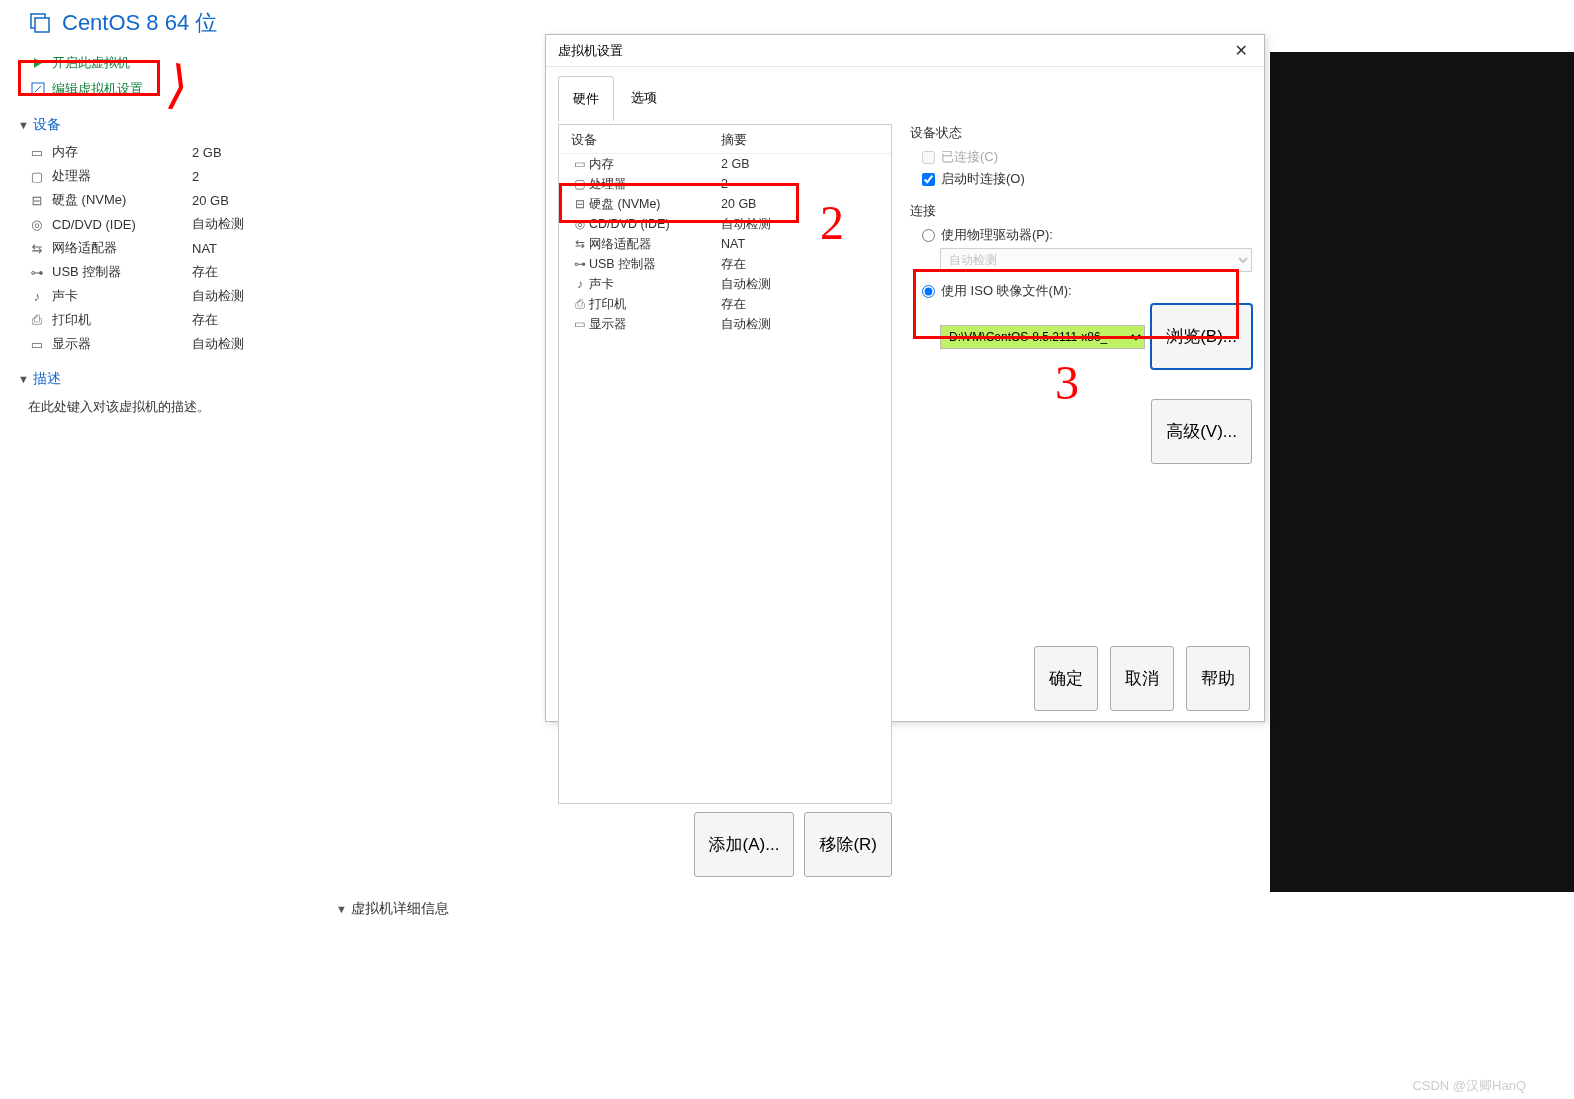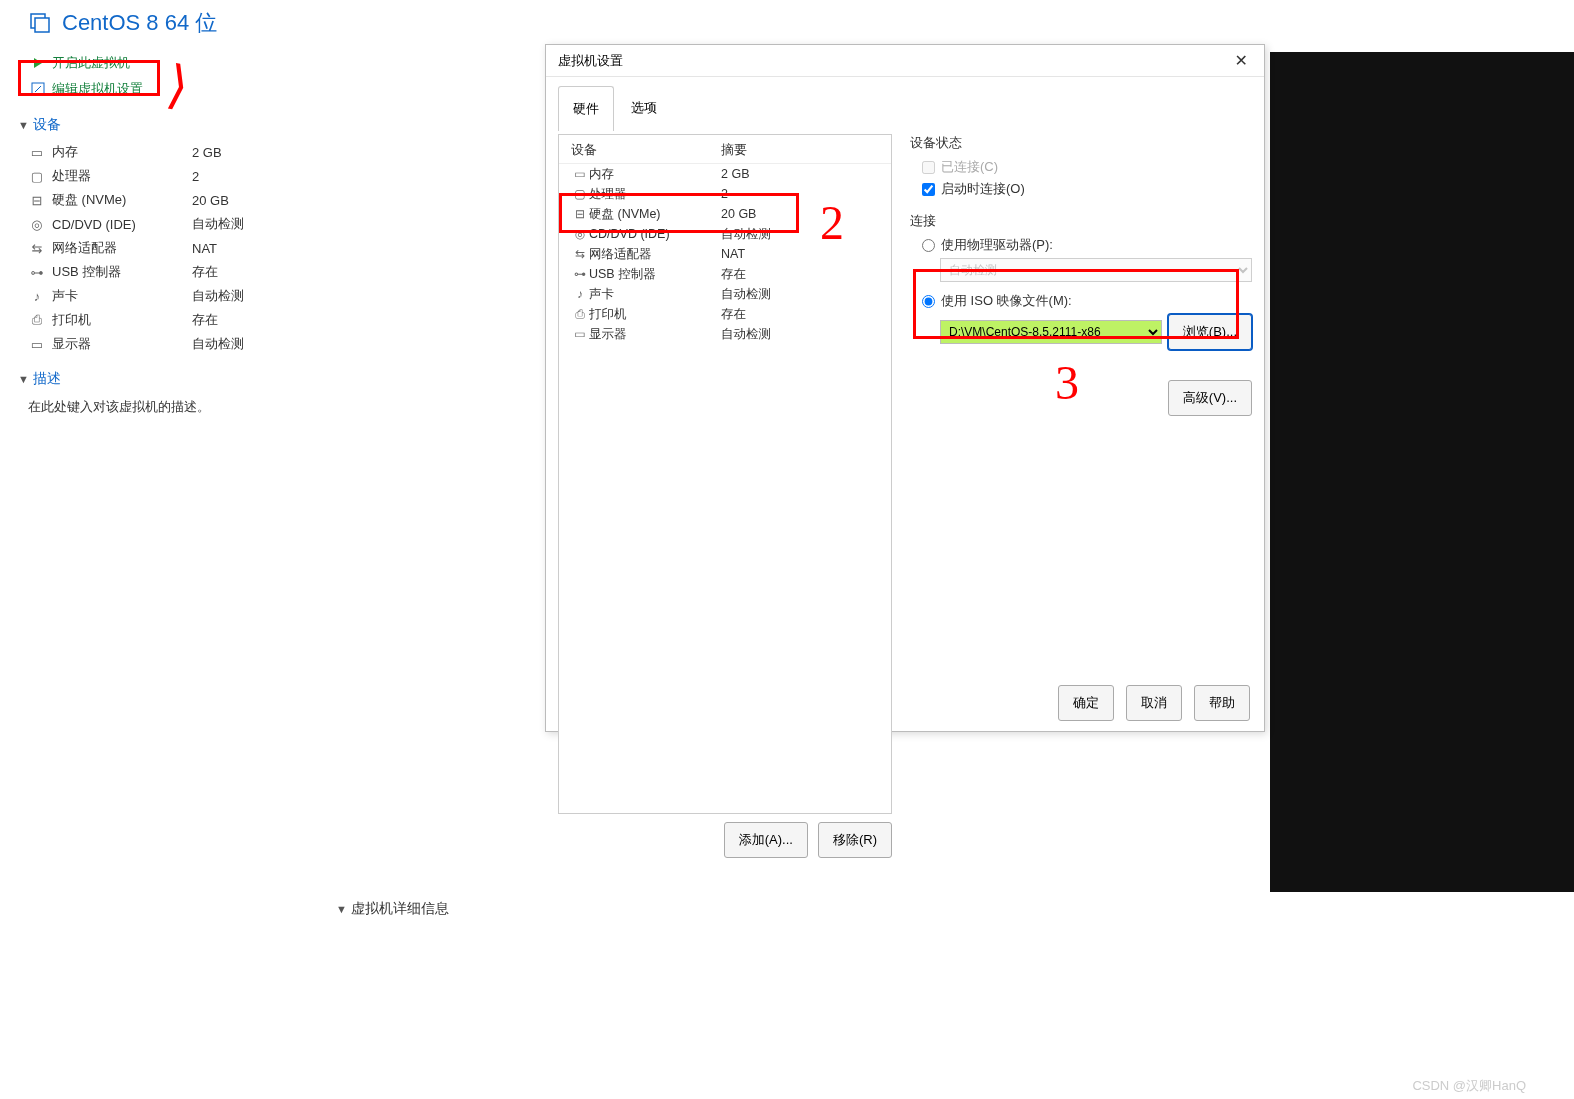--- a/index.html
+++ b/index.html
@@ -22,41 +22,41 @@
 .dev-row { display: flex; align-items: center; height: 24px; font-size: 13px; color: #333; }
 .dev-row .dico { width: 18px; height: 16px; margin-right: 6px; display: inline-flex; align-items: center; justify-content: center; color: #666; }
 .dev-row .dname { width: 140px; }
 .dev-row .dval { color: #333; }
 .desc-txt { padding: 6px 0 0 28px; font-size: 13px; color: #333; }
 
 
 .dark-area { position: absolute; right: 0; top: 52px; width: 304px; height: 840px; background: #111; }
 
 
-.dialog { position: absolute; left: 545px; top: 44px; width: 720px; height: 688px; background: #fff; border: 1px solid #bbb; box-shadow: 2px 2px 8px rgba(0,0,0,0.15); }
+.dialog { position: absolute; left: 545px; top: 34px; width: 720px; height: 688px; background: #fff; border: 1px solid #bbb; box-shadow: 2px 2px 8px rgba(0,0,0,0.15); }
 .dlg-title { display: flex; align-items: center; justify-content: space-between; height: 32px; padding: 0 12px; border-bottom: 1px solid #e5e5e5; font-size: 13px; }
 .dlg-close { font-size: 16px; color: #333; cursor: pointer; padding: 0 4px; }
 .dlg-tabs { display: flex; padding: 8px 12px 0 12px; gap: 2px; }
 .dlg-tab { padding: 13px 14px; font-size: 13px; border: 1px solid transparent; border-bottom: none; cursor: pointer; }
 .dlg-tab.active { border-color: #ccc; background: #fff; border-radius: 3px 3px 0 0; position: relative; top: 1px; }
 .dlg-body { padding: 0 12px; }
 .dlg-cols { display: flex; gap: 18px; margin-top: 4px; }
 .dlg-left { width: 334px; }
 .dlg-right { flex: 1; }
 
 .hw-frame { border: 1px solid #ccc; height: 680px; position: relative; background: #fff; }
 .hw-hdr { display: flex; padding: 6px 12px 4px 12px; font-size: 13px; color: #333; border-bottom: 1px solid #eee; }
 .hw-hdr .c1 { width: 150px; }
 .hw-list { }
 .hw-row { display: flex; align-items: center; height: 20px; padding: 0 12px; font-size: 12.5px; color: #333; cursor: pointer; }
 .hw-row .rico { width: 18px; display: inline-flex; align-items: center; justify-content: center; color: #666; font-size: 12px; }
 .hw-row .c1 { width: 132px; }
 .red-box-2 { position: absolute; left: 0; top: 58px; width: 240px; height: 40px; border: 3px solid #f00; pointer-events: none; }
 .hw-btns { display: flex; justify-content: flex-end; gap: 10px; padding: 8px 0 0 0; }
-.btn { padding: 8px 14px; font-size: 13px; border: 1px solid #aaa; background: #f5f5f5; border-radius: 3px; cursor: pointer; }
+.btn { padding: 20px 14px; font-size: 17px; border: 1px solid #aaa; background: #f5f5f5; border-radius: 3px; cursor: pointer; }
 .btn.focus { border-color: #0a5cc4; box-shadow: 0 0 0 1px #0a5cc4; }
 
 .group { margin-bottom: 14px; }
 .group-title { font-size: 13px; color: #333; margin-bottom: 6px; }
 .chk-row, .rad-row { display: flex; align-items: center; font-size: 13px; color: #333; margin: 4px 0 4px 12px; }
 .chk-row input, .rad-row input { margin-right: 6px; }
 .chk-row.disabled { color: #aaa; }
 .sub-ctrl { margin: 4px 0 0 30px; display: flex; align-items: center; gap: 6px; }
 .sel { flex: 1; height: 24px; font-size: 12px; border: 1px solid #bbb; padding: 0 4px; background: #bef264; }
 .sel.disabled { color: #aaa; background: #fafafa; }

